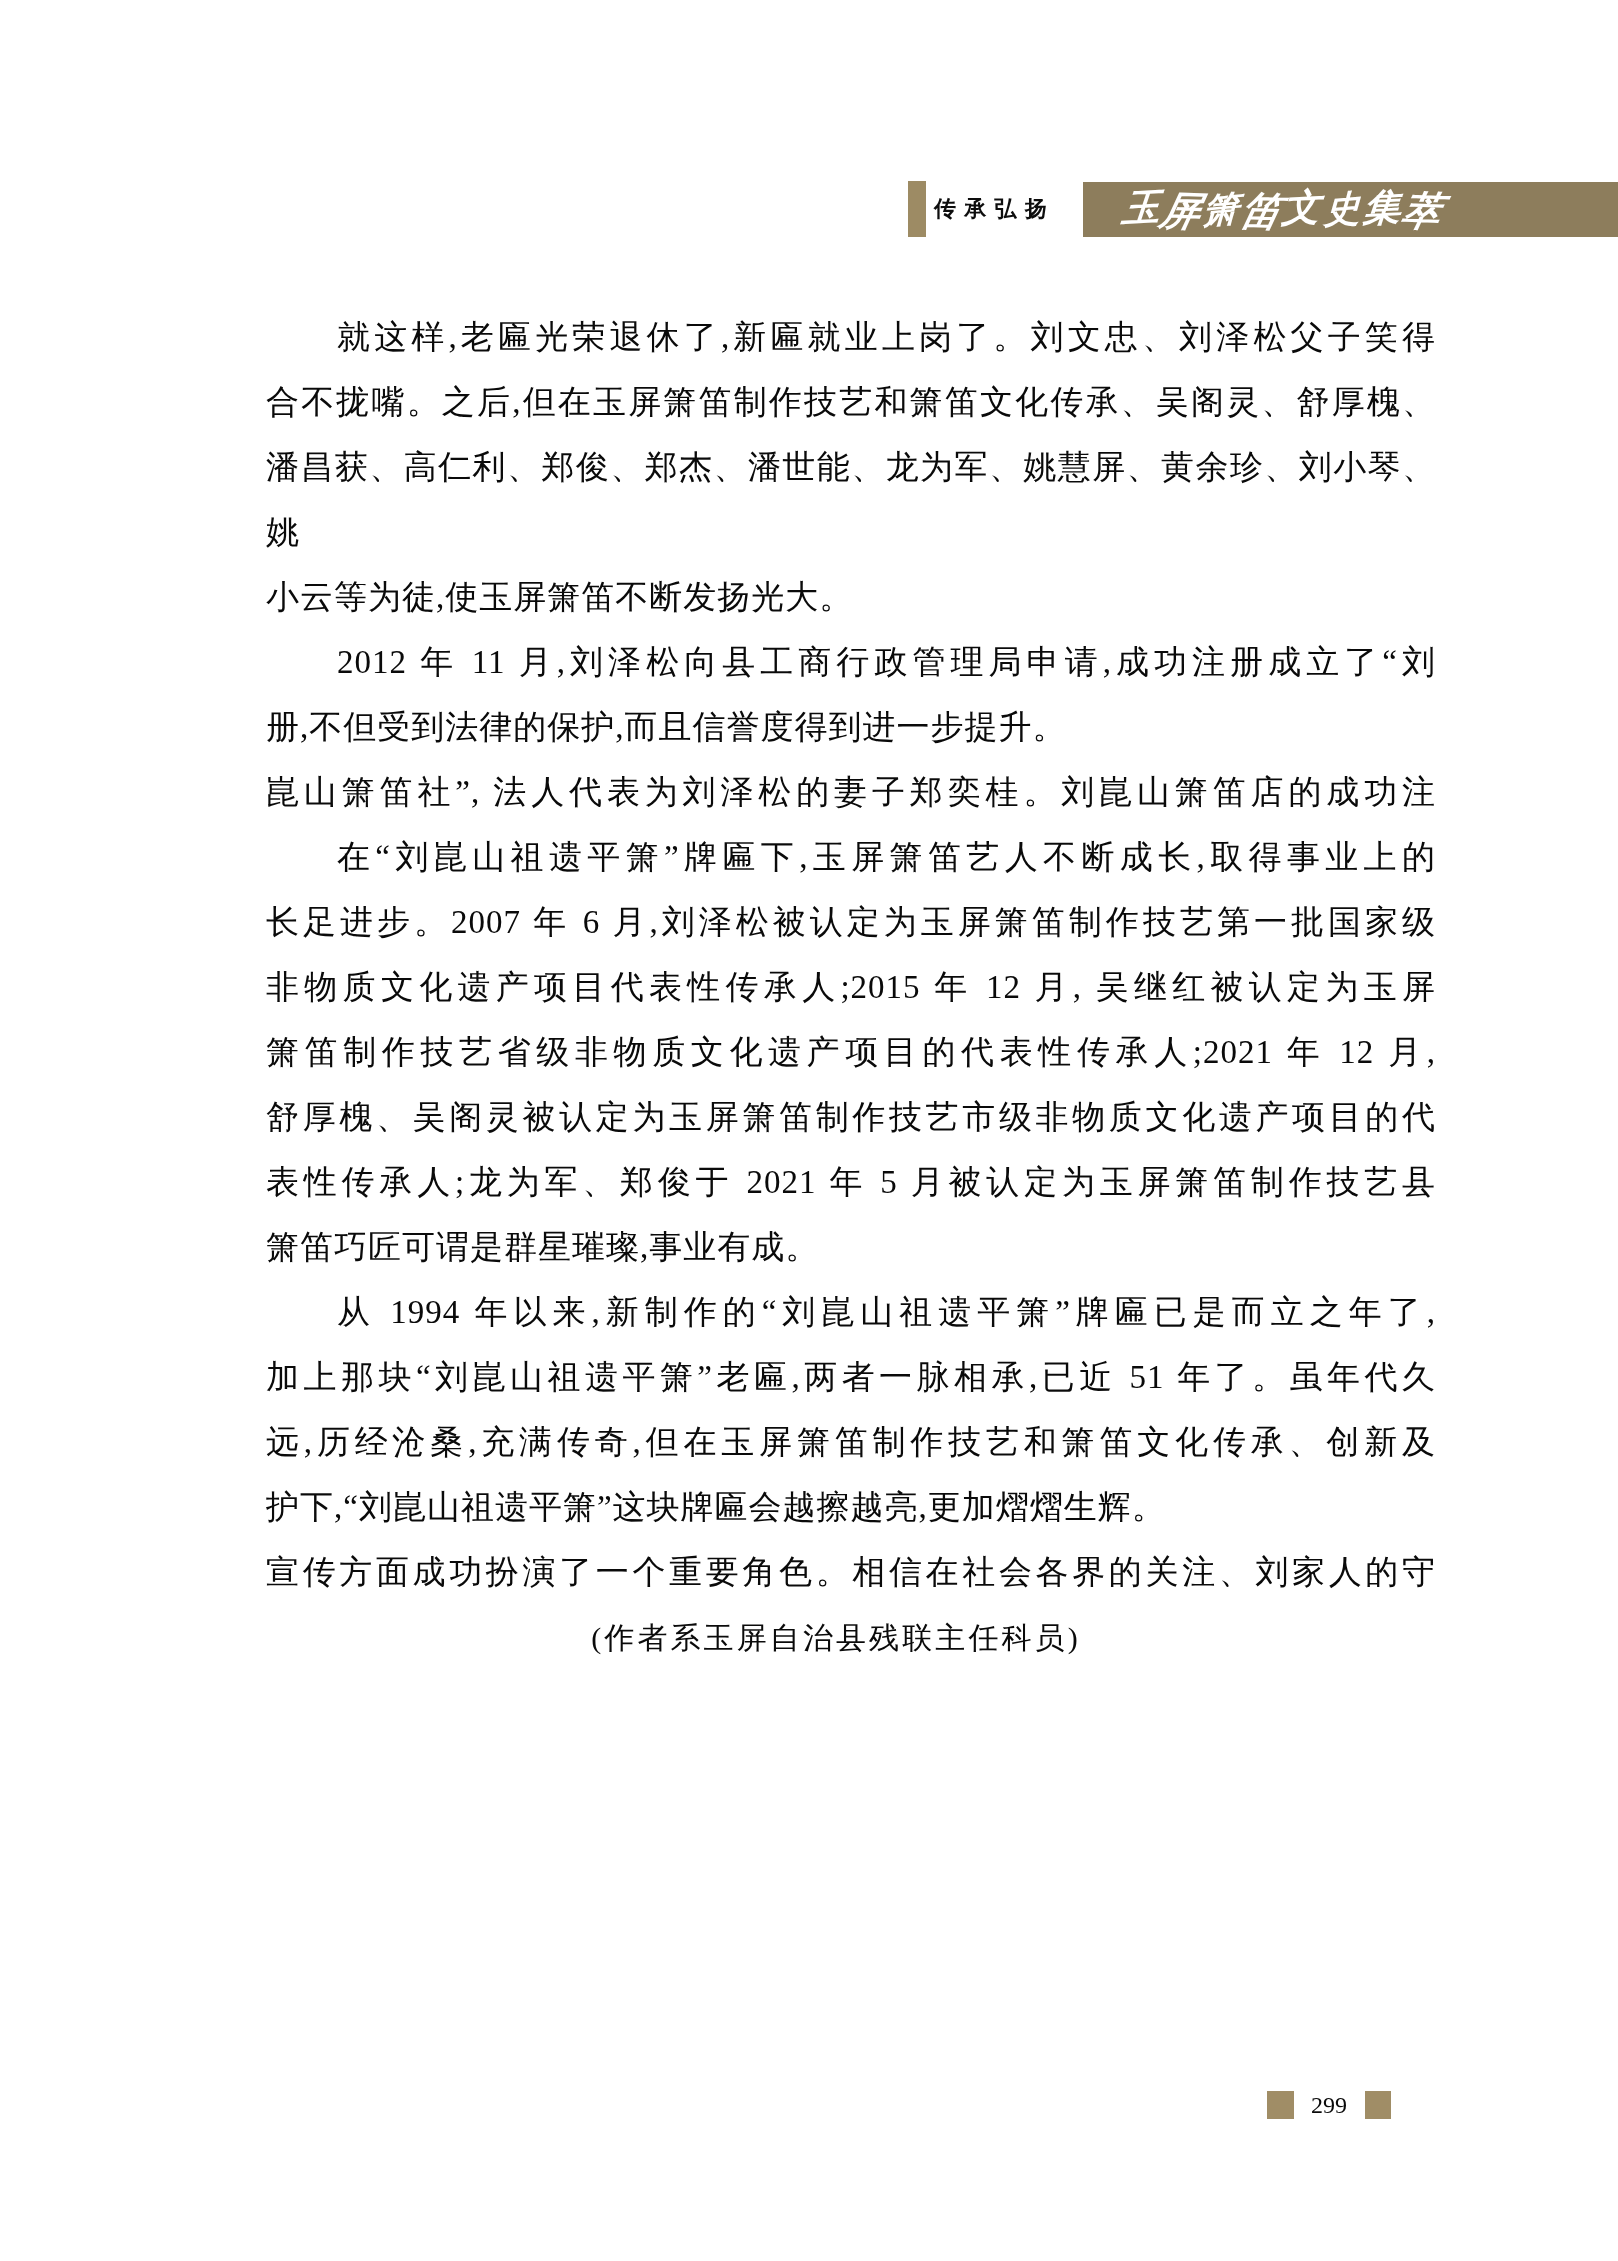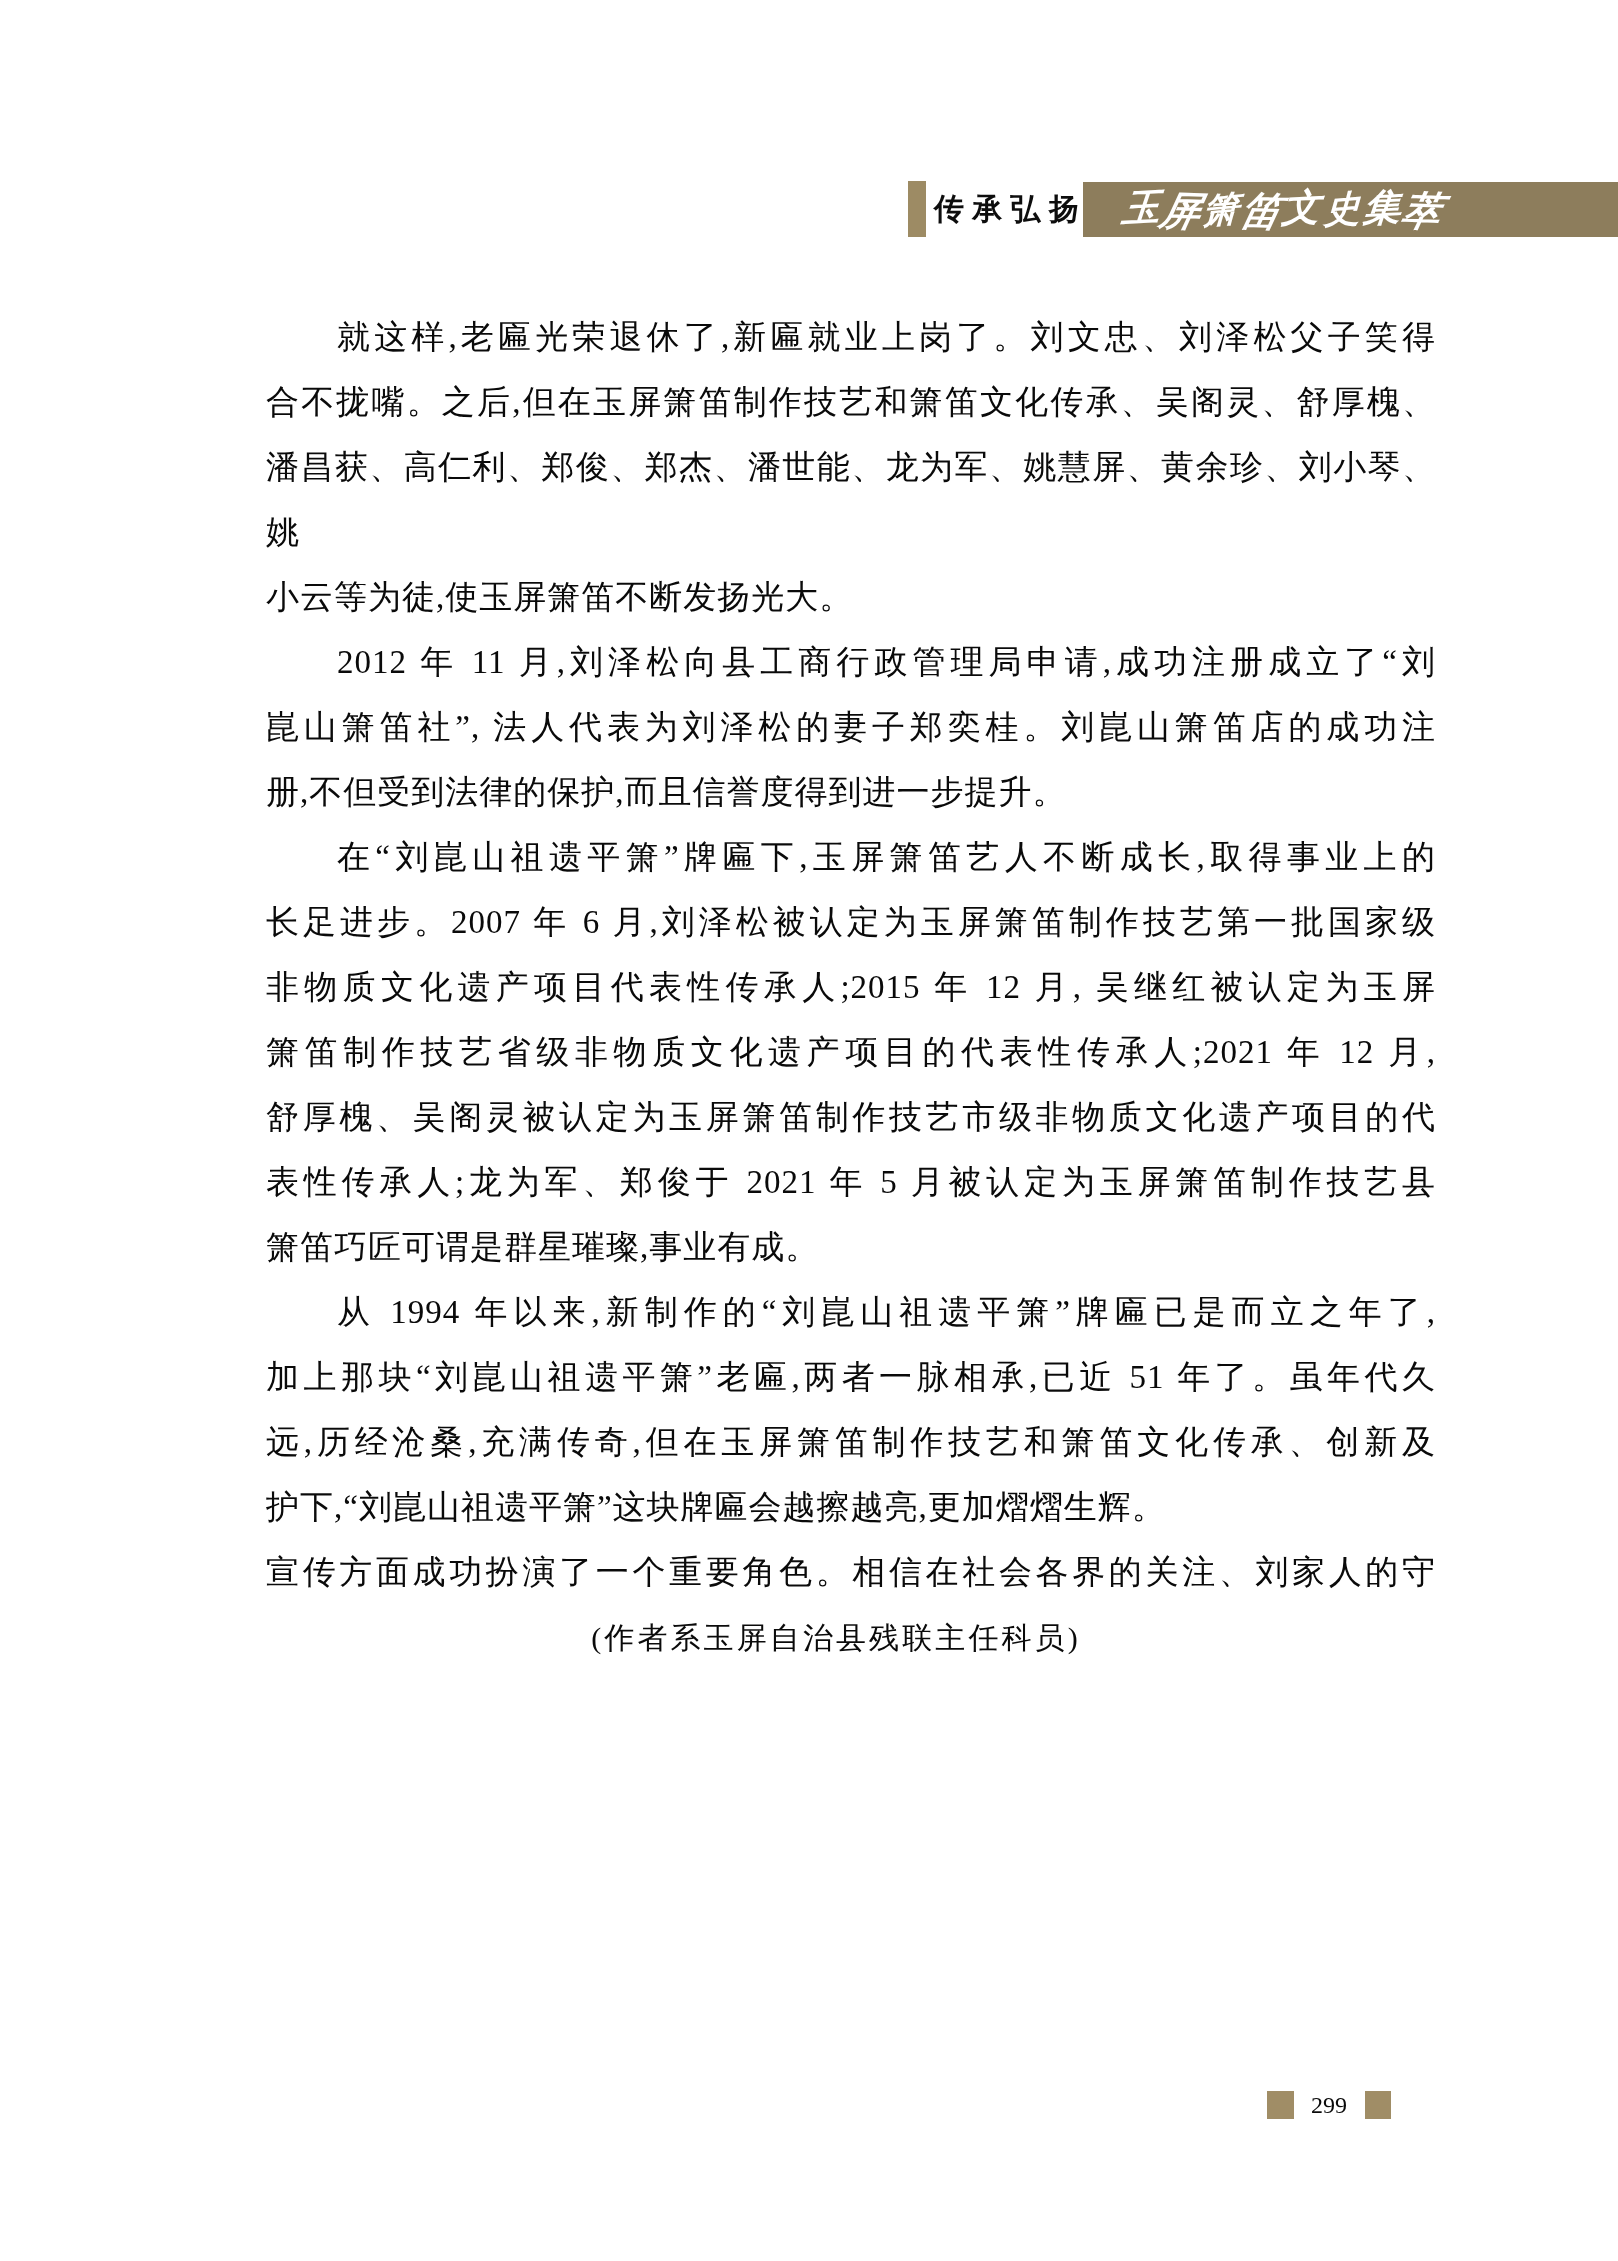--- a/index.html
+++ b/index.html
@@ -17,21 +17,21 @@
   .header-bar {
     position: absolute;
     left: 908px; top: 181px;
     width: 18px; height: 56px;
   }
   .header-section-title {
     position: absolute;
     left: 934px; top: 181px;
     height: 56px;
     line-height: 56px;
-    font-size: 30px;
+    font-size: 22px;
     font-weight: bold;
     letter-spacing: 8.3px;
     color: #0d0d0d;
     white-space: nowrap;
   }
   .header-band {
     position: absolute;
     left: 1083px; top: 182px;
     width: 535px; height: 55px;
   }
@@ -106,22 +106,22 @@
   <div class="header-book-title"><span>玉</span><span>屏</span><span>箫</span><span>笛</span><span>文</span><span>史</span><span>集</span><span>萃</span></div>
 </div>
 
 <div class="body-text">
 
 <div class="line justify indent">就这样,老匾光荣退休了,新匾就业上岗了。刘文忠、刘泽松父子笑得</div>
     <div class="line justify">合不拢嘴。之后,但在玉屏箫笛制作技艺和箫笛文化传承、吴阁灵、舒厚槐、</div>
     <div class="line justify">潘昌获、高仁利、郑俊、郑杰、潘世能、龙为军、姚慧屏、黄余珍、刘小琴、姚</div>
     <div class="line">小云等为徒,使玉屏箫笛不断发扬光大。</div>
     <div class="line justify indent">2012 年 11 月,刘泽松向县工商行政管理局申请,成功注册成立了“刘</div>
+    <div class="line">册,不但受到法律的保护,而且信誉度得到进一步提升。</div>
     <div class="line justify">崑山箫笛社”, 法人代表为刘泽松的妻子郑奕桂。刘崑山箫笛店的成功注</div>
-    <div class="line">册,不但受到法律的保护,而且信誉度得到进一步提升。</div>
     <div class="line justify indent">在“刘崑山祖遗平箫”牌匾下,玉屏箫笛艺人不断成长,取得事业上的</div>
     <div class="line justify">长足进步。2007 年 6 月,刘泽松被认定为玉屏箫笛制作技艺第一批国家级</div>
     <div class="line justify">非物质文化遗产项目代表性传承人;2015 年 12 月, 吴继红被认定为玉屏</div>
     <div class="line justify">箫笛制作技艺省级非物质文化遗产项目的代表性传承人;2021 年 12 月,</div>
     <div class="line justify">舒厚槐、吴阁灵被认定为玉屏箫笛制作技艺市级非物质文化遗产项目的代</div>
     <div class="line justify">表性传承人;龙为军、郑俊于 2021 年 5 月被认定为玉屏箫笛制作技艺县</div>
     <div class="line">箫笛巧匠可谓是群星璀璨,事业有成。</div>
     <div class="line justify indent">从 1994 年以来,新制作的“刘崑山祖遗平箫”牌匾已是而立之年了,</div>
     <div class="line justify">加上那块“刘崑山祖遗平箫”老匾,两者一脉相承,已近 51 年了。虽年代久</div>
     <div class="line justify">远,历经沧桑,充满传奇,但在玉屏箫笛制作技艺和箫笛文化传承、创新及</div>

